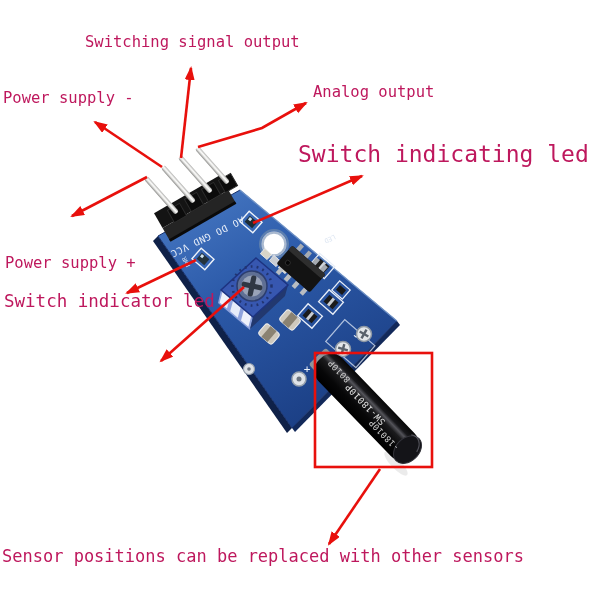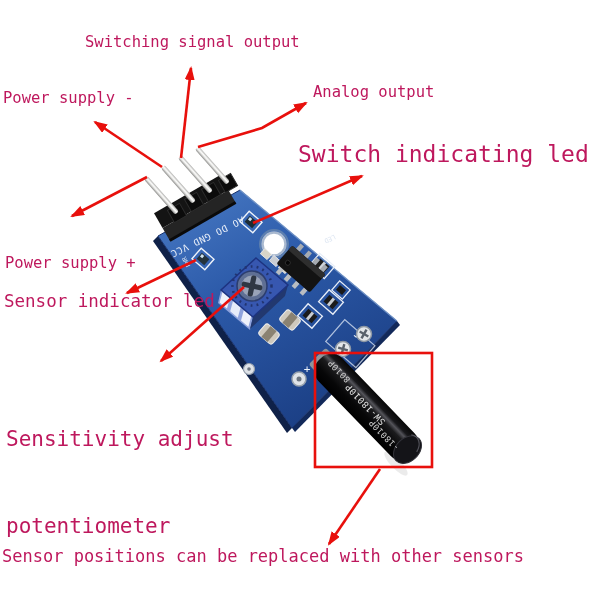--- a/index.html
+++ b/index.html
@@ -204,20 +204,16 @@
       <path d="M244,287 L161,361" marker-end="url(#arrowHead)"></path>
       <path d="M380,469 L329,544" marker-end="url(#arrowHead)"></path>
     </g>
   </svg>
 
   <div class="lbl lbl-switching">Switching signal output</div>
   <div class="lbl lbl-analog">Analog output</div>
   <div class="lbl lbl-minus">Power supply -</div>
   <div class="lbl lbl-switchled">Switch indicating led</div>
   <div class="lbl lbl-plus">Power supply +</div>
-  <div class="lbl lbl-pwrled">Sensor indicator led</div>
-  <div class="lbl lbl-sens">
-    <div>Sensitivity adjust</div>
-    <div>potentiometer</div>
-  </div>
+  <div class="lbl lbl-pwrled">Switch indicator led</div>
   <div class="lbl lbl-note">Sensor positions can be replaced with other sensors</div>
 
 </div>
 
 </body></html>

